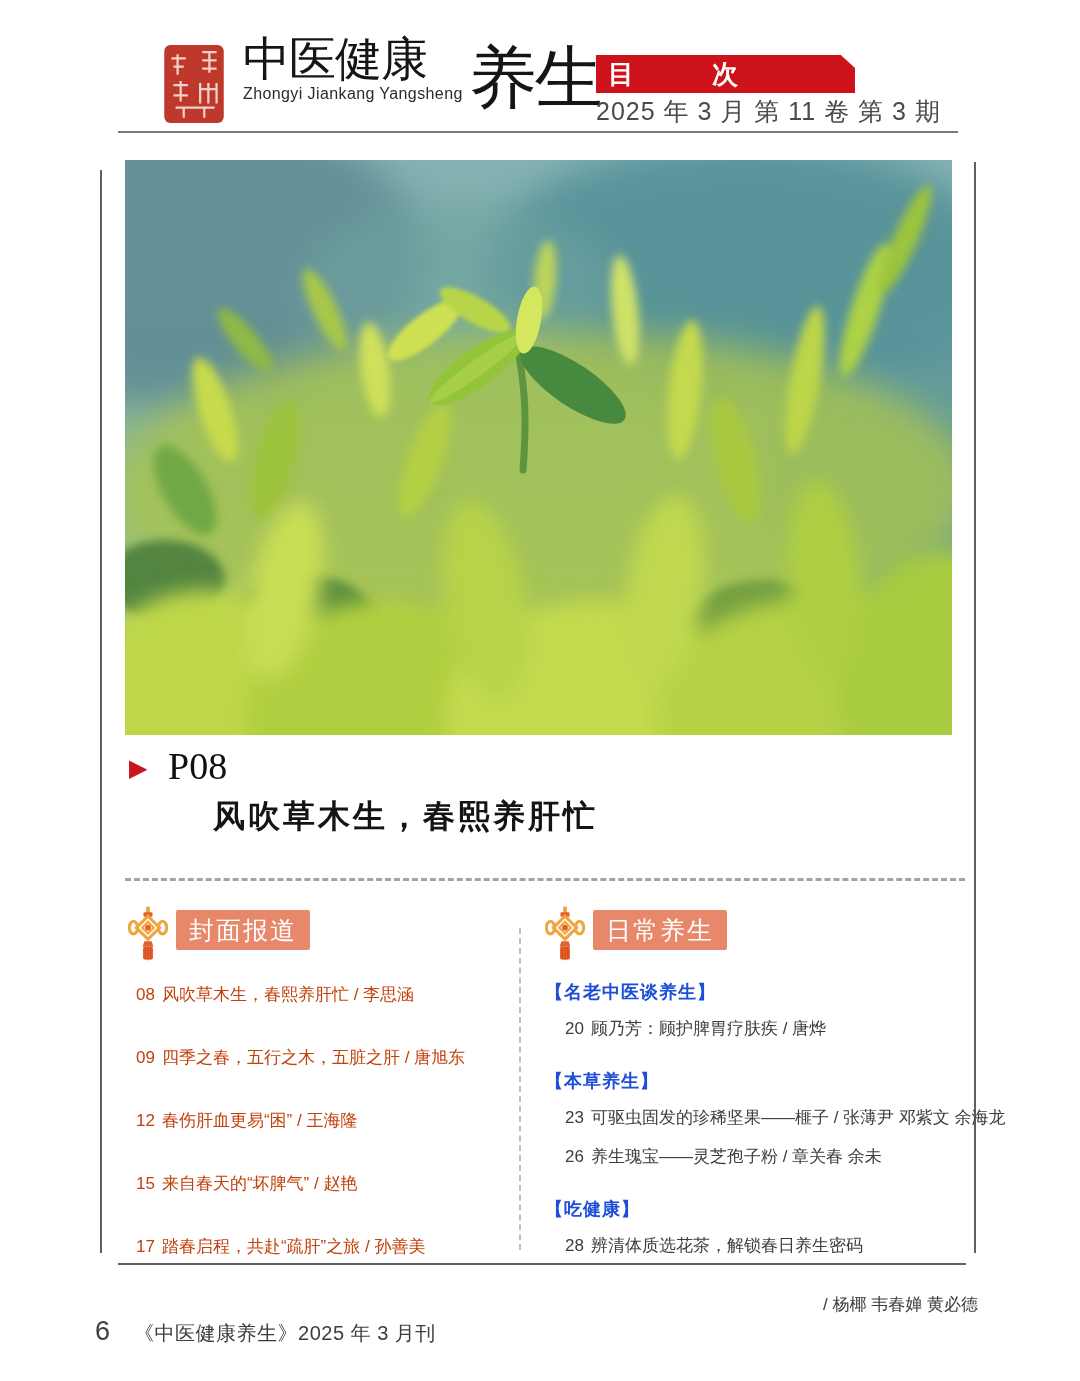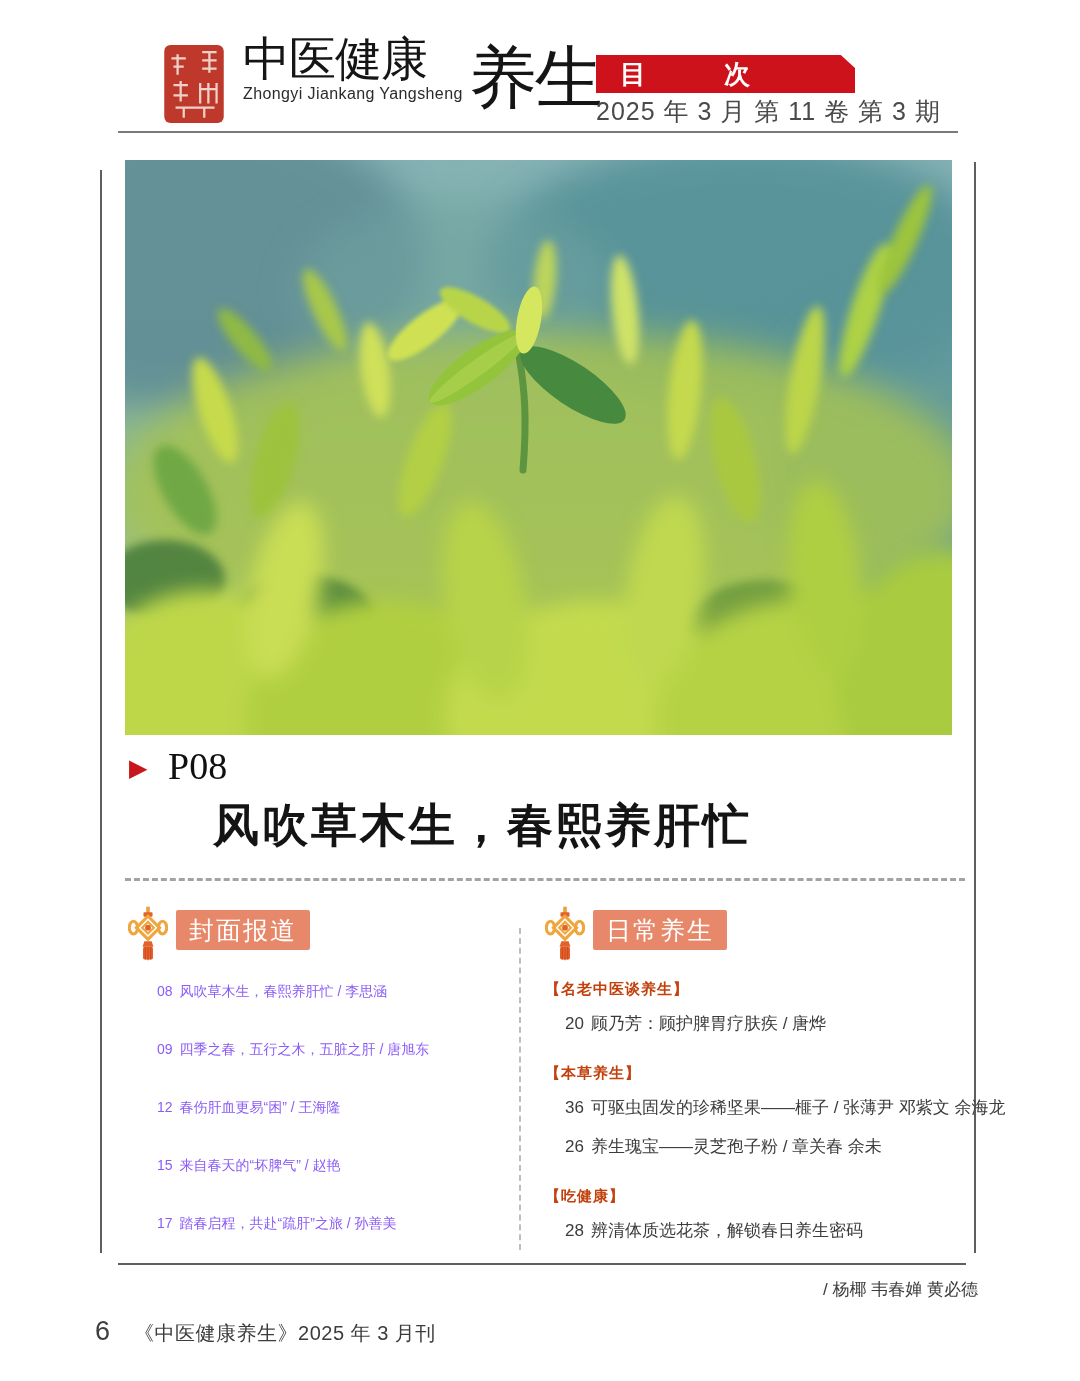--- a/index.html
+++ b/index.html
@@ -12,53 +12,53 @@
   
   .seal{left:163px;top:44px;width:62px;height:80px;}
   .masthead{left:243px;top:34px;display:flex;align-items:flex-end;}
   .mast-block{display:flex;flex-direction:column;}
   .mast-main{font-size:47px;font-weight:normal;color:#151515;letter-spacing:-1px;line-height:1.05;}
   .mast-pinyin{font-size:16px;color:#2b2b2b;letter-spacing:.4px;margin-top:2px;}
   .mast-accent{font-size:68px;font-weight:normal;color:#151515;letter-spacing:-2px;line-height:.95;margin-left:6px;transform:translateY(6px);}
   .toc-flag{left:596px;top:55px;width:259px;height:38px;background:#ce121b;
     clip-path:polygon(0 0,94.5% 0,100% 34%,100% 100%,0 100%);
     display:flex;align-items:center;}
-  .toc-flag span{color:#ffffff;font-size:26px;font-weight:bold;padding-left:24px;line-height:1;}
+  .toc-flag span{color:#ffffff;font-size:26px;font-weight:bold;padding-left:12px;line-height:1;}
   .issue-line{left:596px;top:95px;font-size:25px;color:#4a4a4a;letter-spacing:1px;white-space:nowrap;}
   .header-rule{left:118px;top:131px;width:840px;height:2px;background:#7a7a7a;}
 
   
   .rule-left{left:100px;top:170px;width:2px;height:1083px;background:#5f5f5f;}
   .rule-right{left:974px;top:162px;width:2px;height:1091px;background:#5f5f5f;}
   .rule-bottom{left:118px;top:1263px;width:848px;height:2px;background:#5f5f5f;}
 
   
   .photo{left:125px;top:160px;width:827px;height:575px;}
   .photo svg{display:block;width:100%;height:100%;}
 
   
   .feature-marker{left:129px;top:756px;font-size:24px;color:#c8161d;line-height:1;}
   .feature-page{left:168px;top:747px;font-family:"Liberation Serif","DejaVu Serif",serif;font-size:38px;color:#101010;line-height:1;}
-  .feature-title{left:213px;top:795px;font-size:46px;font-weight:bold;color:#141414;letter-spacing:3px;white-space:nowrap;}
+  .feature-title{left:213px;top:795px;font-size:32px;font-weight:bold;color:#141414;letter-spacing:3px;white-space:nowrap;}
 
   .dashed-h{left:125px;top:878px;width:840px;height:0;border-top:3px dashed #a3a3a3;}
   .dashed-v{left:519px;top:928px;height:322px;width:0;border-left:2px dashed #bdbdbd;}
 
   
   .col{display:flex;flex-direction:column;}
   .col-left{left:128px;top:903px;width:385px;}
   .col-right{left:545px;top:903px;width:433px;justify-content:center;}
   .badge-row{display:flex;align-items:flex-start;gap:8px;height:64px;}
   .knot{width:40px;height:62px;flex:0 0 auto;}
   .badge{background:#e8886a;color:#ffffff;font-size:25px;letter-spacing:2px;
     padding:5px 13px;margin-top:7px;border-radius:2px;line-height:1.2;align-self:flex-start;}
   .items-left{margin-top:16px;padding-left:8px;}
-  .items-left .toc-item{font-size:14px;color:#8b5cf6;margin-bottom:40px;white-space:nowrap;margin-left:21px;}
+  .items-left .toc-item{font-size:17px;color:#c2410c;margin-bottom:40px;white-space:nowrap;}
   .toc-item .num{margin-right:7px;}
-  .sec-header{color:#c2410c;font-size:15px;font-weight:bold;letter-spacing:1px;margin:13px 0 13px;}
+  .sec-header{color:#1d4ed8;font-size:18px;font-weight:bold;letter-spacing:1px;margin:13px 0 13px;}
   .col-right .sec-header:first-of-type{margin-top:10px;}
   .items-right .toc-item,.col-right .toc-item{font-size:17px;color:#3c3c3c;margin:0 12px 16px;padding-left:8px;white-space:nowrap;}
   .trailing-authors{font-size:17px;color:#3c3c3c;text-align:right;margin-top:20px;}
 
   
   .footer{left:95px;top:1316px;display:flex;align-items:baseline;}
   .footer .pagenum{font-size:27px;color:#3f3f3f;}
   .footer .ftext{font-size:20px;color:#3c3c3c;margin-left:24px;letter-spacing:.5px;}
 </style>
 </head>
@@ -219,21 +219,21 @@
         <rect x="16.5" y="46" width="11" height="14" rx="2" fill="#e8632c"></rect>
         <path d="M19 46 V60 M22 46 V61 M25 46 V60" stroke="#c84a1e" stroke-width="1.2"></path>
       </svg>
       <span class="badge">日常养生</span>
     </div>
 
     <div class="sec-header">【名老中医谈养生】</div>
     <div class="toc-item"><span class="num">20</span><span>顾乃芳：顾护脾胃疗肤疾 / 唐烨</span></div>
 
     <div class="sec-header">【本草养生】</div>
-    <div class="toc-item"><span class="num">36</span><span>可驱虫固发的珍稀坚果——榧子 / 张薄尹 邓紫文 余海龙</span></div>
+    <div class="toc-item"><span class="num">23</span><span>可驱虫固发的珍稀坚果——榧子 / 张薄尹 邓紫文 余海龙</span></div>
     <div class="toc-item"><span class="num">26</span><span>养生瑰宝——灵芝孢子粉 / 章关春 余未</span></div>
 
     <div class="sec-header">【吃健康】</div>
     <div class="toc-item"><span class="num">28</span><span>辨清体质选花茶，解锁春日养生密码</span></div>
 
     <div class="trailing-authors">/ 杨椰 韦春婵 黄必德</div>
   </div>
 
   <div class="abs footer">
     <span class="pagenum">6</span>

